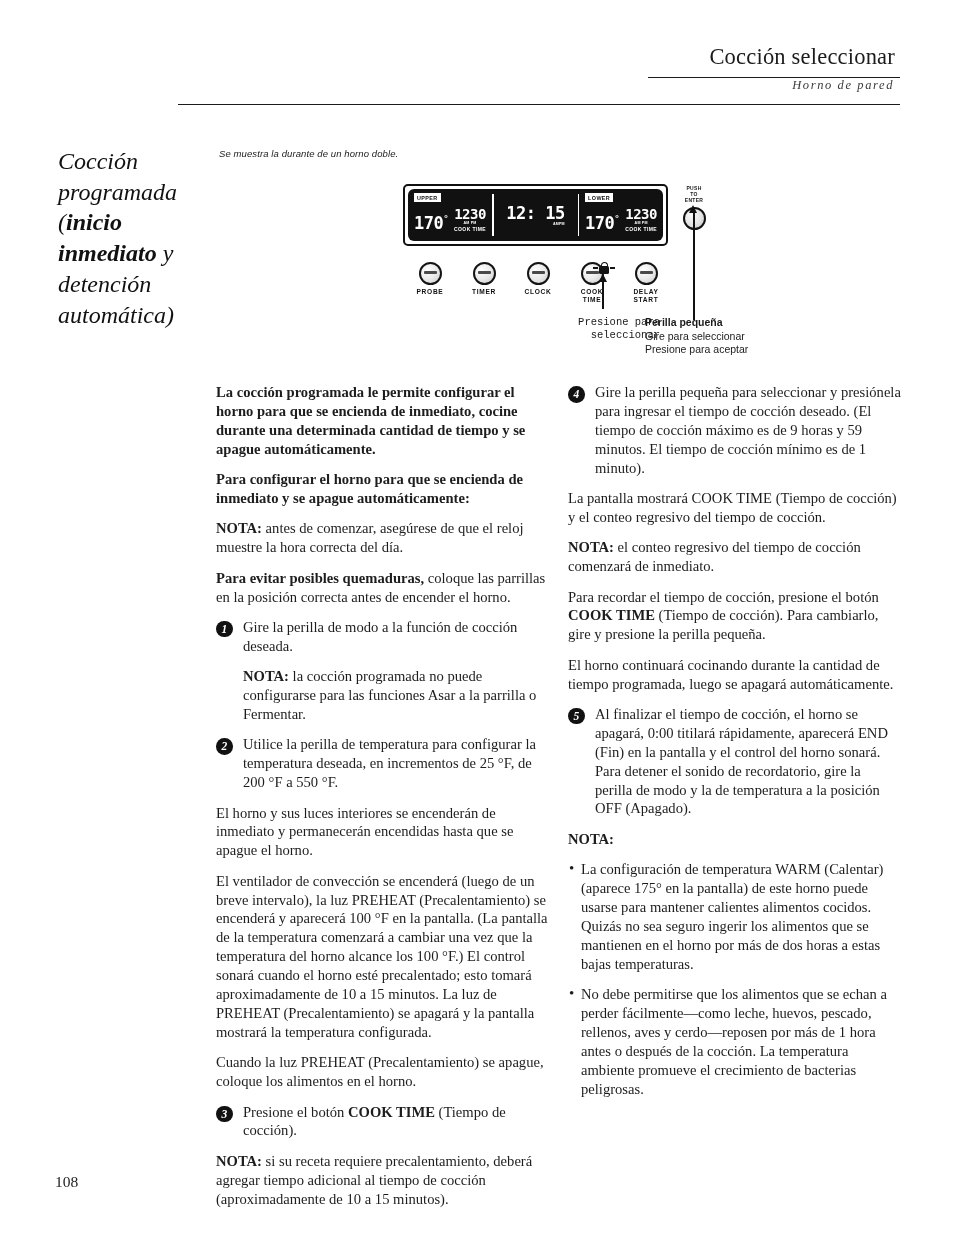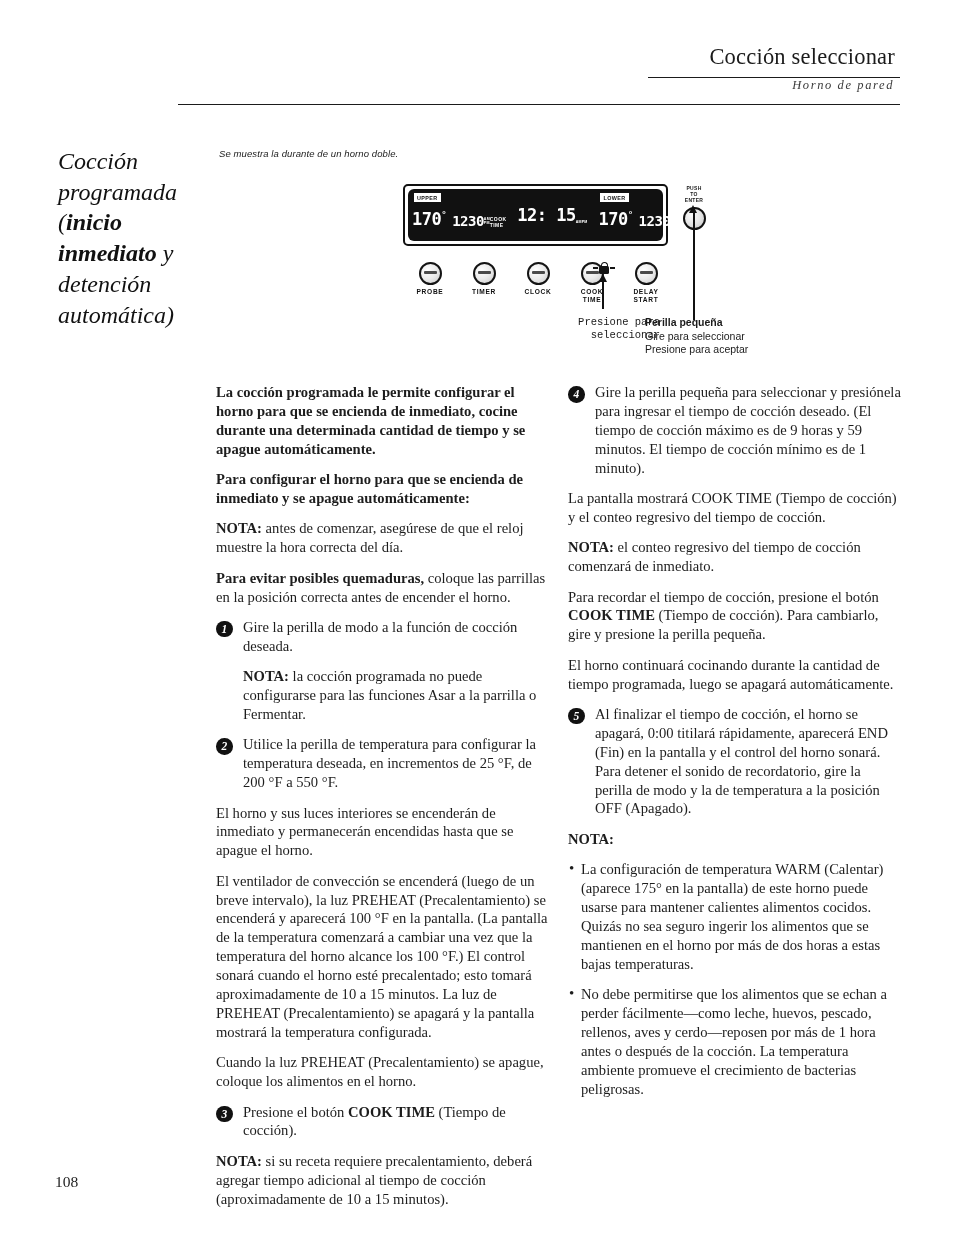--- a/index.html
+++ b/index.html
@@ -132,21 +132,21 @@
   }
   .seg {
     font-family: "DejaVu Sans Mono", monospace;
     font-weight: bold;
     color: #fff;
     font-size: 17px;
     letter-spacing: -0.5px;
     line-height: 1;
   }
   .seg.small { font-size: 14px; }
-  .seg-stack { display: flex; flex-direction: row; align-items: center; }
+  .seg-stack { display: flex; flex-direction: column; align-items: center; }
   .seg-sub {
     font-family: "Liberation Sans", sans-serif;
     font-weight: bold;
     font-size: 5px;
     color: #fff;
     letter-spacing: 0.4px;
     margin-top: 1px;
   }
   .seg-sub.tiny { font-size: 3.6px; letter-spacing: 0.2px; margin-top: 0; }
   .deg { font-size: 9px; vertical-align: top; }

